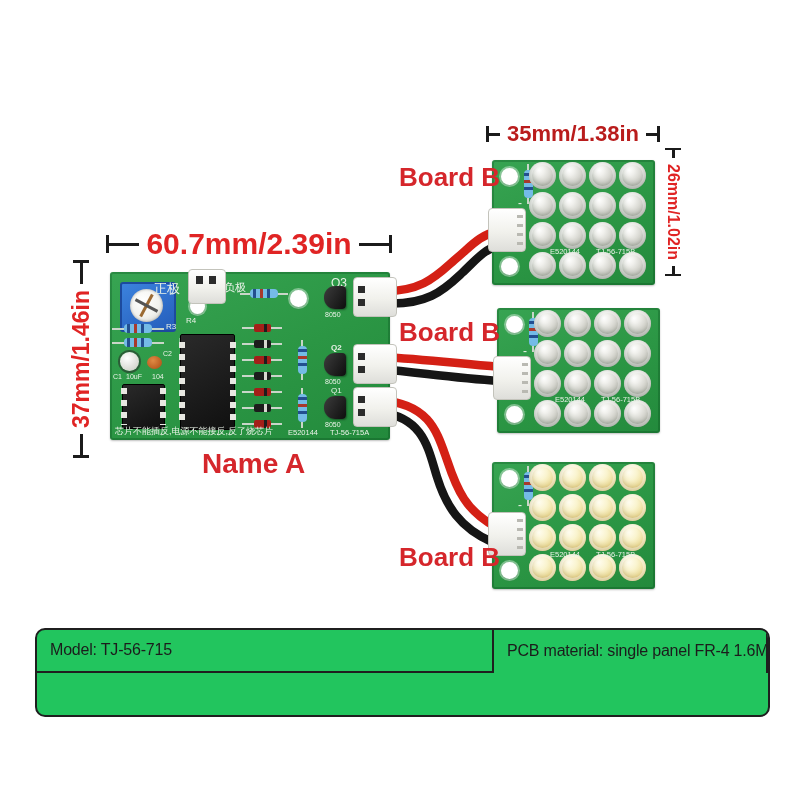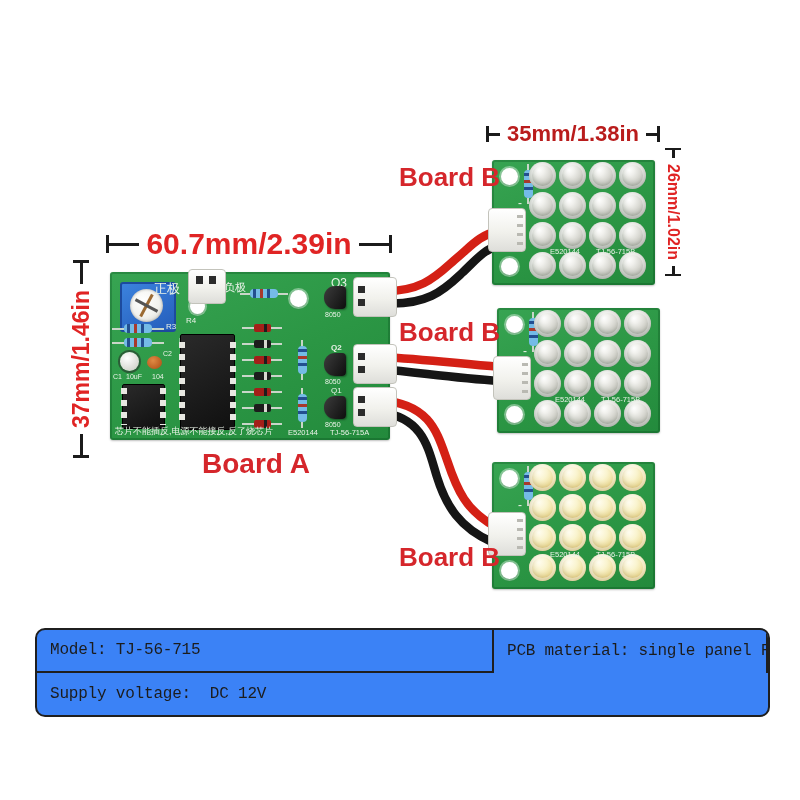--- a/index.html
+++ b/index.html
@@ -80,21 +80,21 @@
   .hline{flex:1;height:3px;background:#1b1b1b;min-width:8px;}
   .vline{flex:1;width:3px;background:#1b1b1b;min-height:8px;}
   .dim-text{font-weight:bold;padding:0 7px;white-space:nowrap;}
   .dim-text-v{font-weight:bold;padding:6px 0;white-space:nowrap;writing-mode:vertical-rl;}
   .dim-text-v.up{transform:rotate(180deg);}
 
   
   .spec{position:absolute;left:35px;top:628px;width:731px;height:85px;
         border:2px solid #1f1f1f;border-radius:10px;display:grid;
         grid-template-columns:457px 1fr;grid-template-rows:1fr 1fr;
-        background:#3b82f6;overflow:hidden;z-index:5;font-family:Liberation Mono, monospace;}
+        background:#22c55e;overflow:hidden;z-index:5;}
   .spec-cell{display:flex;align-items:center;padding-left:13px;
         font-size:16px;letter-spacing:-0.2px;color:#1c1c1c;white-space:pre;overflow:hidden;}
   .spec-cell.br{border-right:2px solid #1f1f1f;}
   .spec-cell.bb{border-bottom:2px solid #1f1f1f;}
 </style>
 </head>
 <body>
 
 <div class="stage">
 
@@ -310,21 +310,21 @@
         <span class="led warm"></span>
         <span class="led warm"></span>
       </div>
     <span class="silk" style="left:58px;top:88px;font-size:7.5px;z-index:3;">E520144</span>
     <span class="silk" style="left:104px;top:88px;font-size:7.5px;z-index:3;">TJ-56-715B</span>
   </div>
 
   <div class="blabel" style="left:399px;top:162px;color:#d5262b;">Board B</div>
   <div class="blabel" style="left:399px;top:317px;color:#d5262b;">Board B</div>
   <div class="blabel" style="left:399px;top:542px;color:#d5262b;">Board B</div>
-  <div class="blabel" style="left:202px;top:448px;font-size:28px;color:#d5262b;">Board A</div>
+  <div class="blabel" style="left:202px;top:448px;font-size:28px;color:#d5262b;">Name A</div>
 
   <div class="dim-h" style="left:486px;top:120px;width:174px;height:28px;">
     <span class="tick-v"></span>
       <span class="hline"></span>
     <span class="dim-text" style="color:#b91c1c;font-size:22px;">35mm/1.38in</span>
     <span class="hline"></span>
       <span class="tick-v"></span>
   </div>
 
   <div class="dim-v" style="left:664px;top:148px;width:18px;height:128px;">
@@ -347,16 +347,15 @@
     <span class="tick-h"></span>
       <span class="vline"></span>
     <span class="dim-text-v up" style="color:#e02424;font-size:23px;">37mm/1.46in</span>
     <span class="vline"></span>
       <span class="tick-h"></span>
   </div>
 
   <div class="spec">
     <div class="spec-cell br bb">Model: TJ-56-715</div>
     <div class="spec-cell br">PCB material: single panel FR-4 1.6MM green oil with white characters</div>
-    <div class="spec-cell">Supply voltage:  DC 12V</div>
   </div>
 
 </div>
 
 </body></html>

